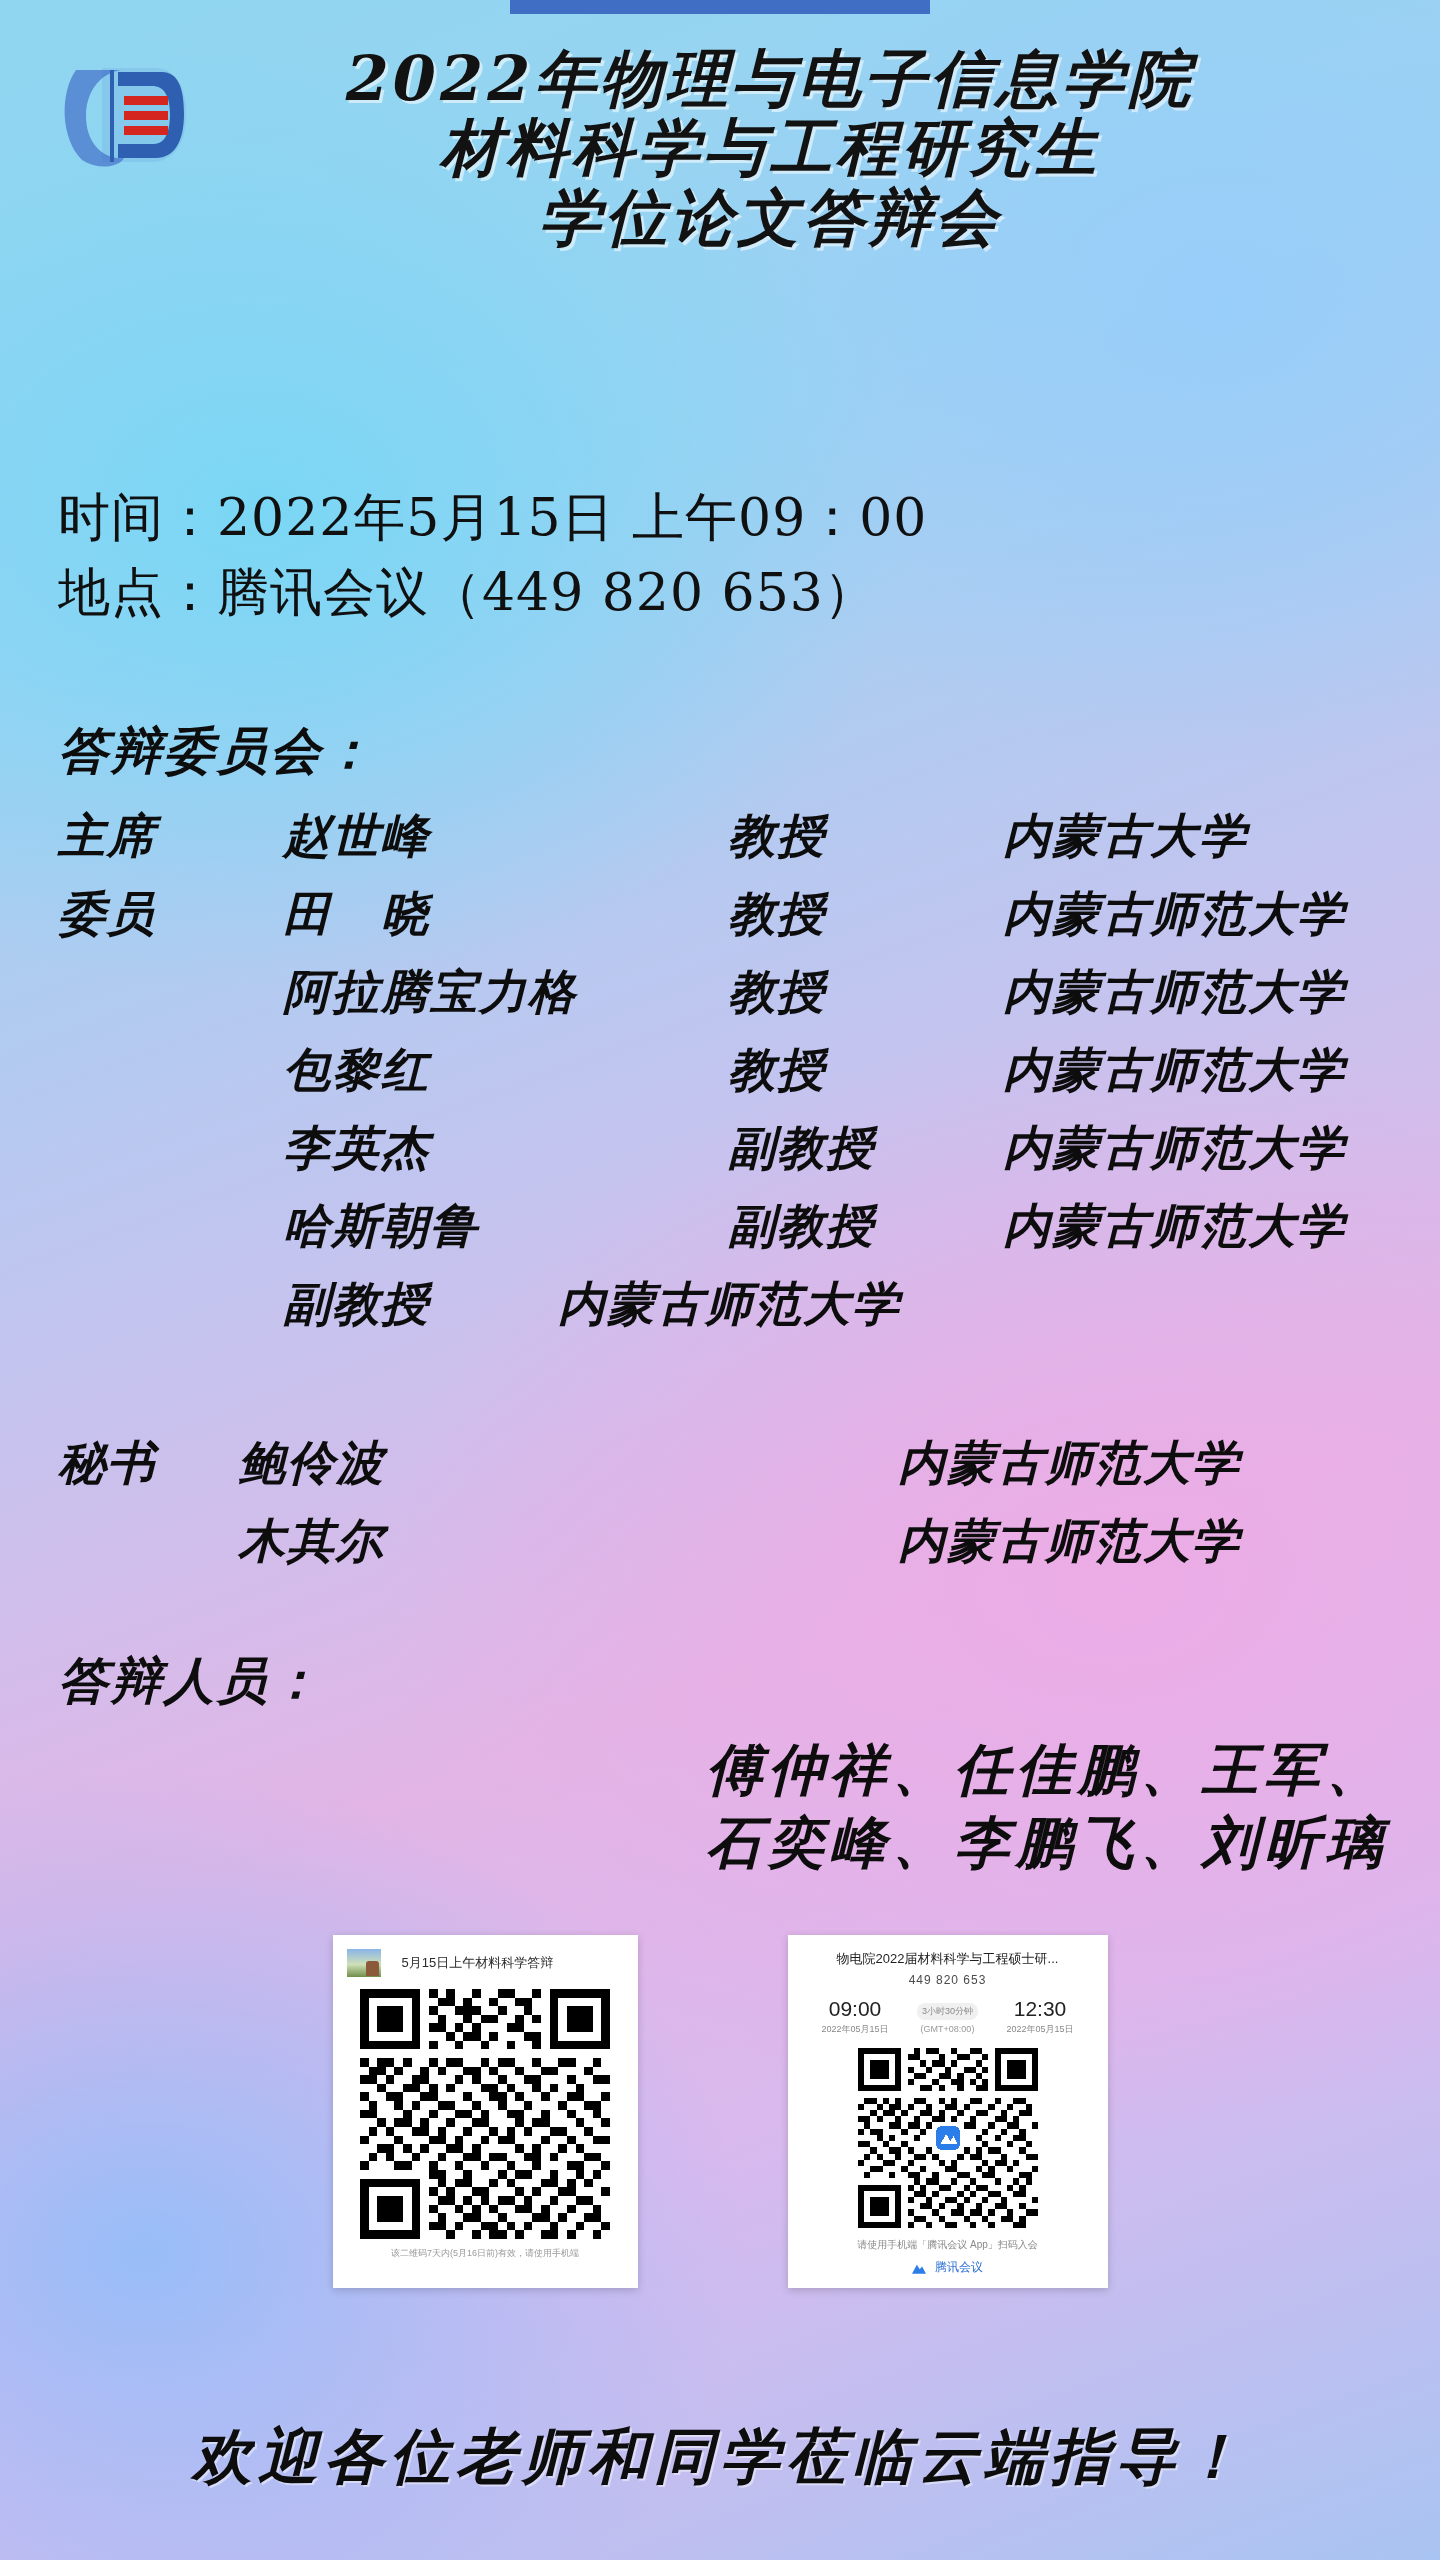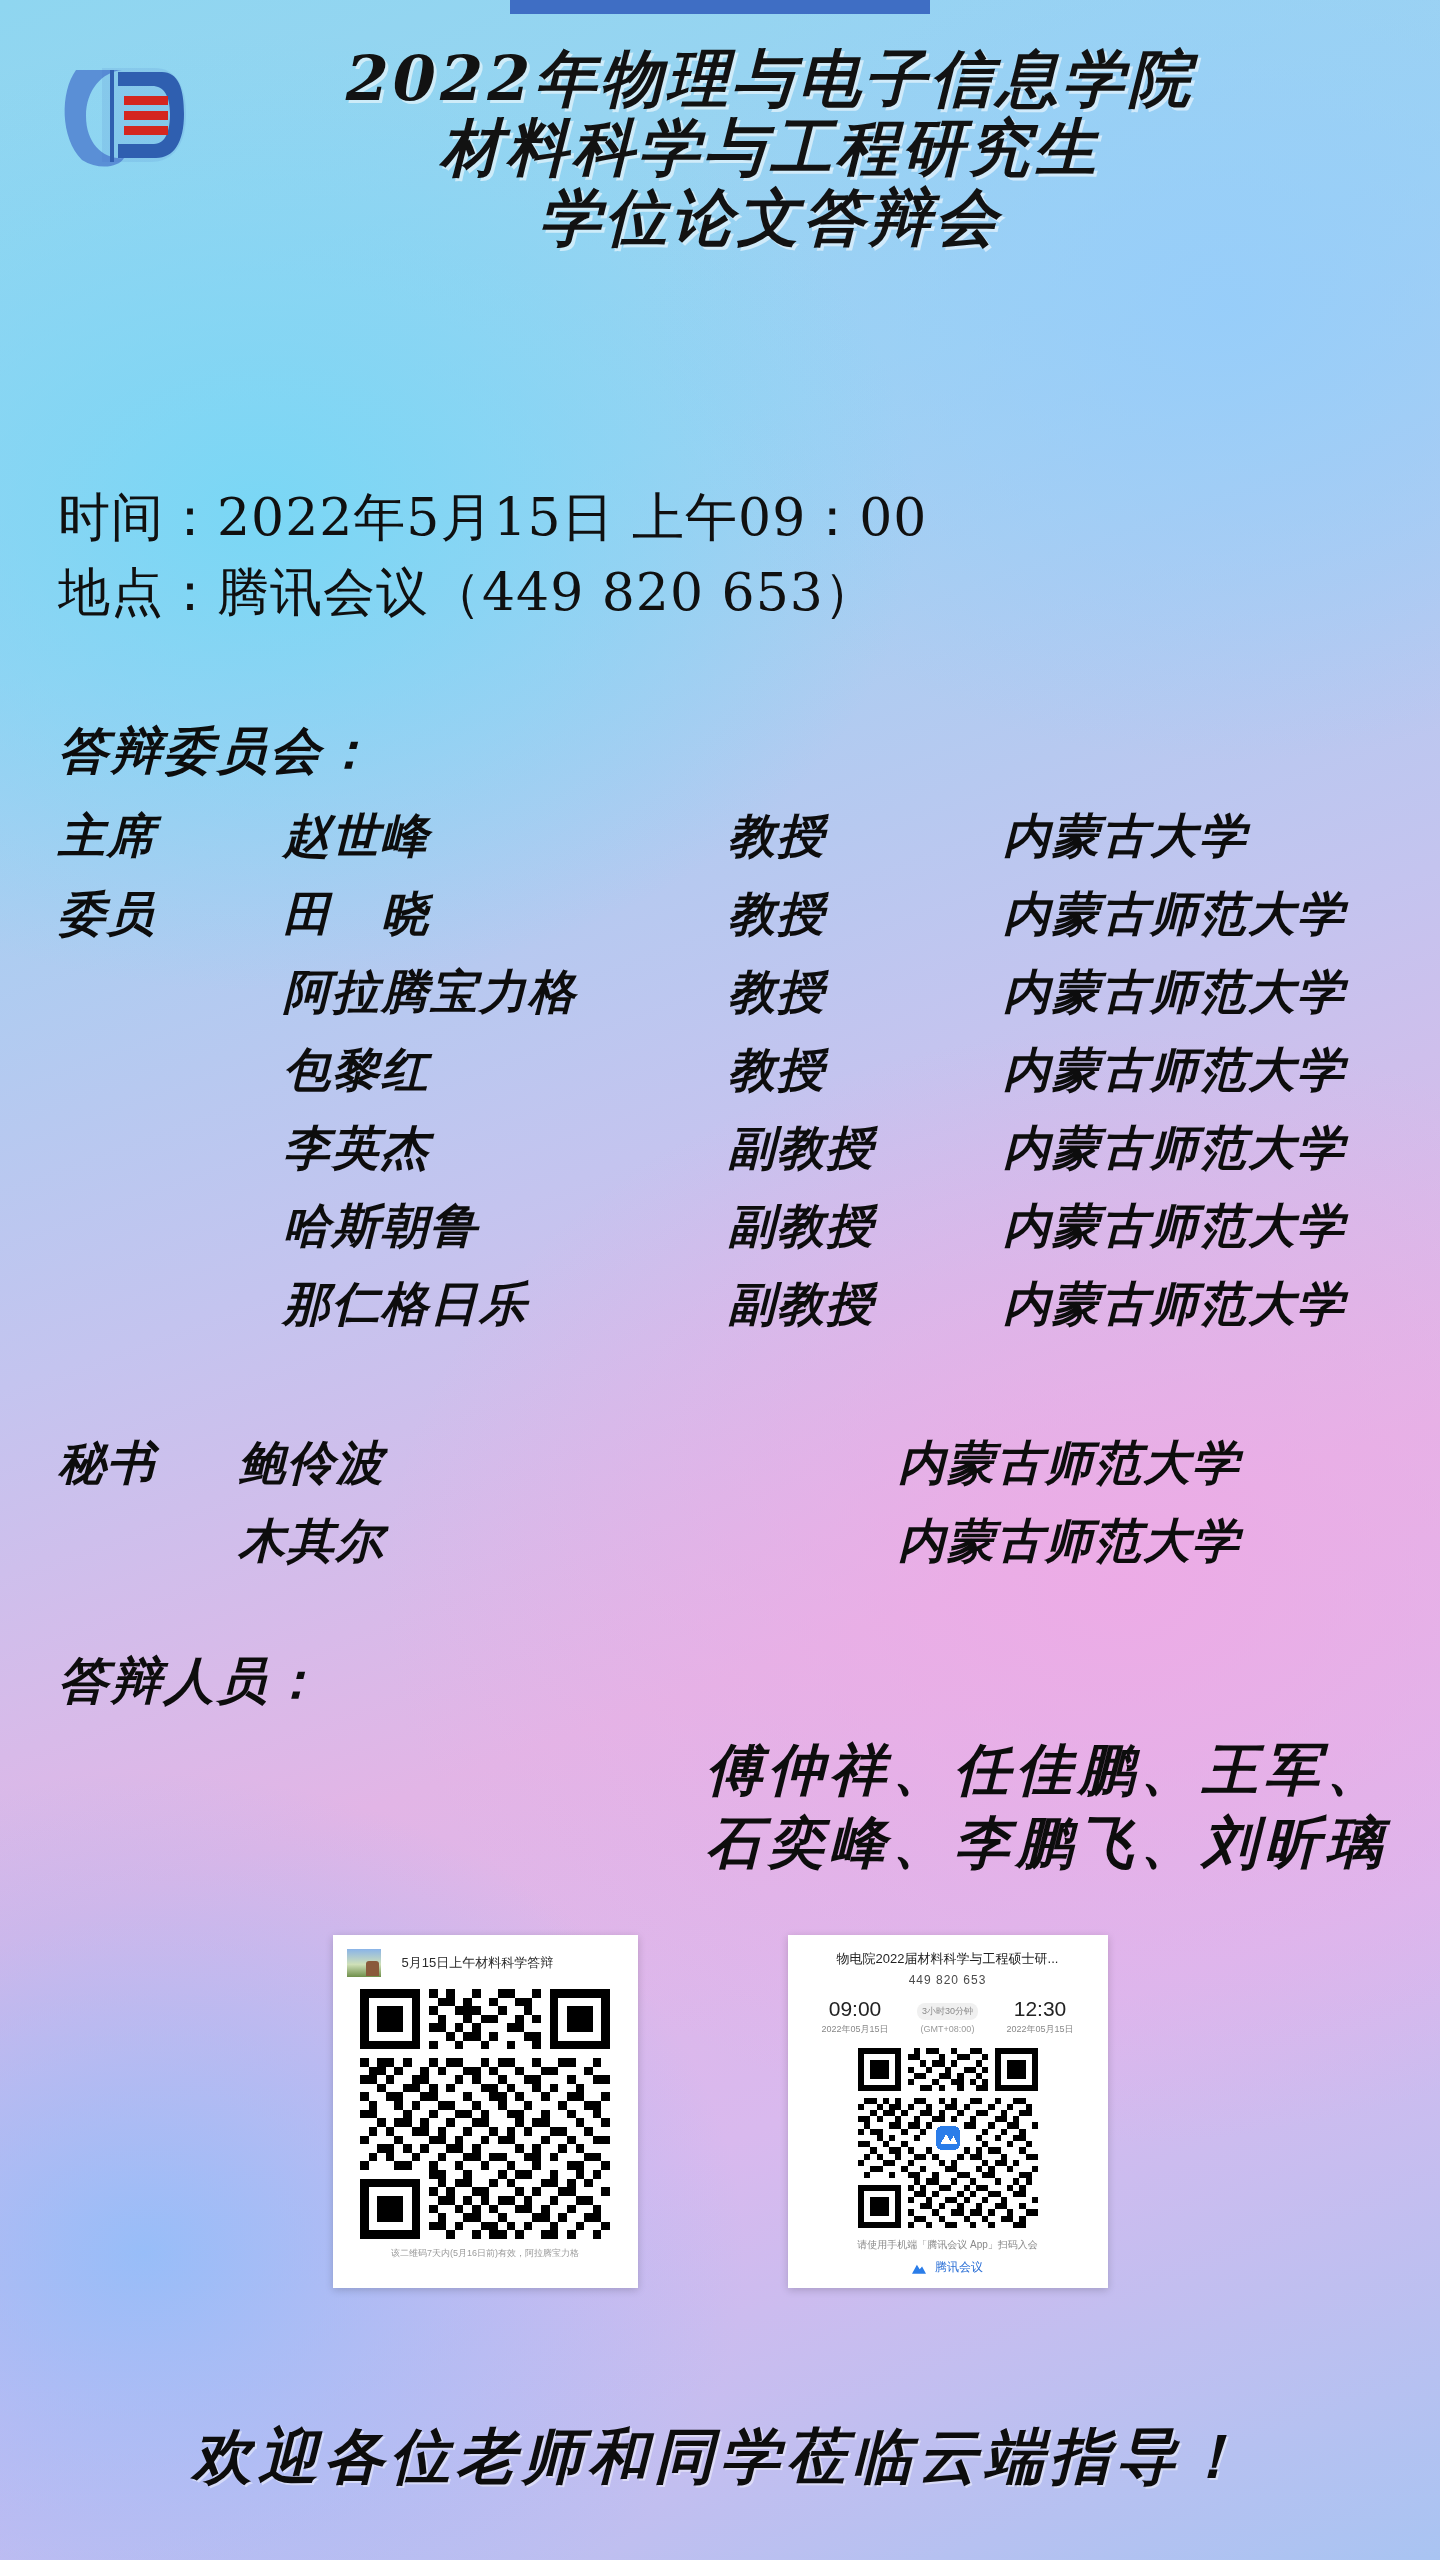--- a/index.html
+++ b/index.html
@@ -368,21 +368,20 @@
         <div class="c-org">内蒙古师范大学</div>
       </div>
       <div class="crow">
         <div class="c-role"></div>
         <div class="c-name">哈斯朝鲁</div>
         <div class="c-title">副教授</div>
         <div class="c-org">内蒙古师范大学</div>
       </div>
       <div class="crow">
         <div class="c-role"></div>
-        <div class="c-name">那仁格日乐</div>
         <div class="c-title">副教授</div>
         <div class="c-org">内蒙古师范大学</div>
       </div>
     </div>
   </div>
 
   <div class="secretary">
     <div class="srow">
       <div class="s-role">秘书</div>
       <div class="s-name">鲍伶波</div>
@@ -630,21 +629,21 @@
             <rect x="28" y="27" width="1" height="1"></rect>
           <rect x="10" y="28" width="1" height="1"></rect>
             <rect x="13" y="28" width="1" height="1"></rect>
             <rect x="15" y="28" width="2" height="1"></rect>
             <rect x="18" y="28" width="1" height="1"></rect>
             <rect x="21" y="28" width="2" height="1"></rect>
             <rect x="24" y="28" width="1" height="1"></rect>
             <rect x="27" y="28" width="1" height="1"></rect>
         </g>
       </svg>
-      <div class="qr-note-left">该二维码7天内(5月16日前)有效，阿拉腾宝力格</div>
+      <div class="qr-note-left">该二维码7天内(5月16日前)有效，请使用手机端</div>
     </div>
 
     <div class="qr-card right">
       <div class="qr-title-r">物电院2022届材料科学与工程硕士研...</div>
       <div class="qr-sub-r">449 820 653</div>
       <div class="times">
         <div class="t-col">
           <div class="t-big">09:00</div>
           <div class="t-small">2022年05月15日</div>
         </div>

